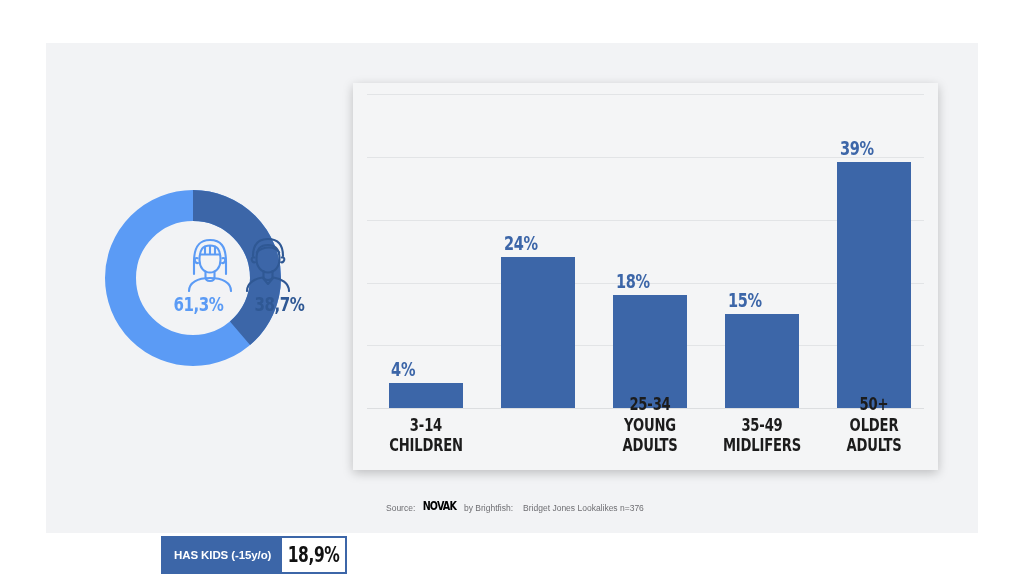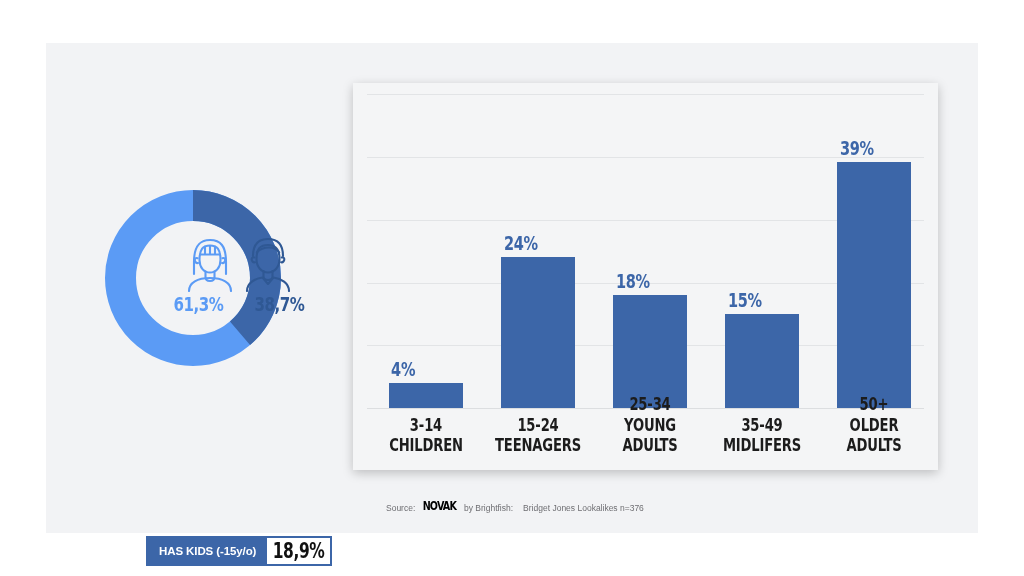--- a/index.html
+++ b/index.html
@@ -73,23 +73,23 @@
     font-size: 19px;
     letter-spacing: -0.5px;
     transform: scaleX(0.88);
   }
   .pct-female { color: #5b9bf5; }
   .pct-male   { color: #2f5894; }
 
   
   #haskids {
     position: absolute;
-    left: 41px;     
+    left: 56px;     
     top: 346px;     
-    height: 30px;
+    height: 38px;
     display: flex;
     align-items: stretch;
     background: #3c66a8;
     border: 2px solid #3c66a8;
     box-sizing: border-box;
   }
   #haskids-label {
     display: flex;
     align-items: center;
     padding: 0 11px;
@@ -317,24 +317,20 @@
             <span>39%</span>
           </div>
           <div class="bar-rect" style="height:246px"></div>
         </div>
       </div>
 
       <div class="bar-cat" style="left:-1px">
         <span>3-14</span>
         <span>CHILDREN</span>
       </div>
-      <div class="bar-cat" style="left:111px">
-        <span>15-24</span>
-        <span>TEENAGERS</span>
-      </div>
       <div class="bar-cat" style="left:223px">
         <span>25-34</span>
         <span>YOUNG ADULTS</span>
       </div>
       <div class="bar-cat" style="left:335px">
         <span>35-49</span>
         <span>MIDLIFERS</span>
       </div>
       <div class="bar-cat" style="left:447px">
         <span>50+</span>

